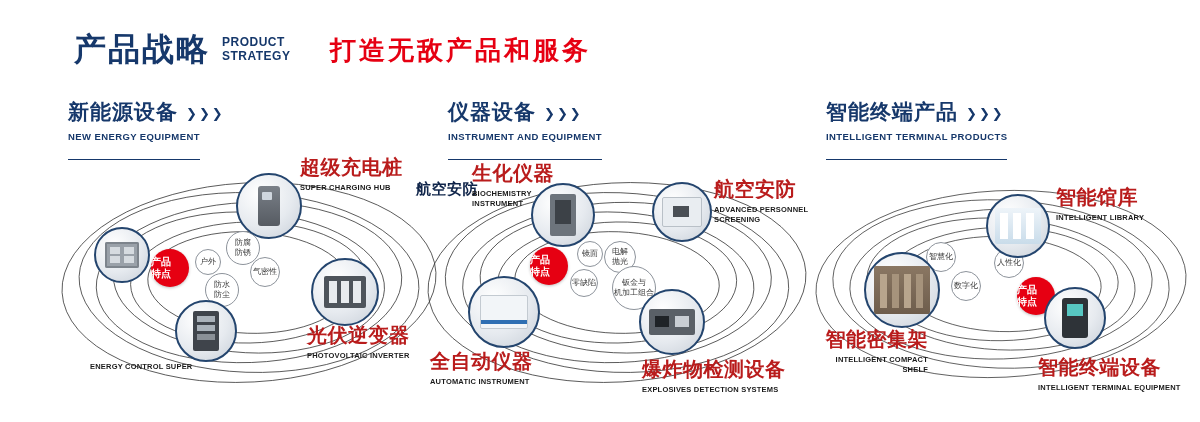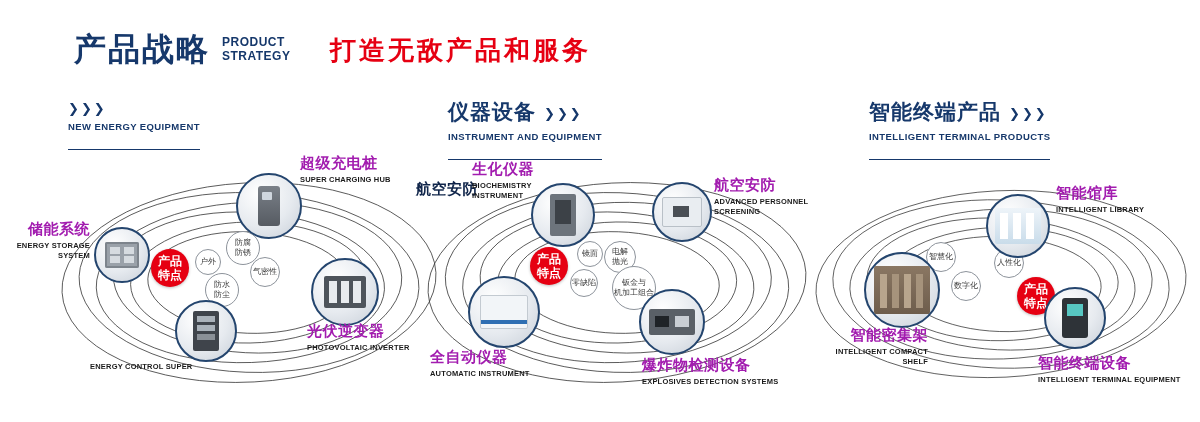--- a/index.html
+++ b/index.html
@@ -44,28 +44,28 @@
   .eq-detector{width:46px;height:26px;background:#5a6067;border-radius:2px;}
   .eq-detector::after{content:"";position:absolute;left:6px;top:7px;width:14px;height:11px;background:#1f2327;box-shadow:20px 0 0 #c9ced4;}
   .eq-library{width:46px;height:36px;background:linear-gradient(#eef4f9,#c9dcea);border-radius:2px;}
   .eq-library::after{content:"";position:absolute;left:5px;top:5px;width:8px;height:26px;background:#ffffff;box-shadow:13px 0 0 #ffffff,26px 0 0 #ffffff;}
   .eq-shelf{width:56px;height:48px;background:linear-gradient(#8a7763,#6e5d4c);}
   .eq-shelf::after{content:"";position:absolute;left:6px;top:8px;width:7px;height:34px;background:#b8a58d;box-shadow:12px 0 0 #a6937c,24px 0 0 #b8a58d,36px 0 0 #a6937c;}
   .eq-kiosk{width:26px;height:40px;background:#2e3338;border-radius:3px;}
   .eq-kiosk::after{content:"";position:absolute;left:5px;top:6px;width:16px;height:12px;background:#57c7c2;}
   
   .plabel{position:absolute;}
-  .pname{font-size:15px;font-weight:900;color:#a21caf;letter-spacing:.5px;}
+  .pname{font-size:20px;font-weight:900;color:#b91c1c;letter-spacing:.5px;}
   .pen{margin-top:2px;font-size:7.5px;font-weight:700;color:#1a1a1a;letter-spacing:.2px;white-space:pre-line;line-height:1.3;}
   .ta-r{text-align:right;}
   .side-label{position:absolute;font-size:15px;font-weight:900;color:#10254a;letter-spacing:.5px;}
   
   .badge{
     position:absolute;width:38px;height:38px;border-radius:50%;background:#e60012;color:#fff;
-    font-size:12px;font-weight:700;display:flex;align-items:center;justify-content:center;
+    font-size:10px;font-weight:700;display:flex;align-items:center;justify-content:flex-start;
     text-align:center;line-height:1.2;white-space:pre-line;box-shadow:0 1px 3px rgba(0,0,0,.25);
   }
   
   .bubble{
     position:absolute;border:1px solid #8d939b;border-radius:50%;background:#fff;
     display:flex;align-items:center;justify-content:center;box-sizing:border-box;
   }
   .bubble span{font-size:8px;color:#3c3c3c;text-align:center;line-height:1.2;white-space:pre-line;}
 </style>
 </head>
@@ -73,34 +73,35 @@
 
 <div class="stage">
 
   <div class="hdr-title">产品战略</div>
   <div class="hdr-sub">PRODUCT
 STRATEGY</div>
   <div class="hdr-slogan">打造无敌产品和服务</div>
 
   <div class="sec-head" style="left:68px;top:98px;">
     <div class="sec-title-row">
+      <span class="sec-title">新能源设备</span>
       <span class="arrows">❯❯❯</span>
     </div>
     <span class="sec-sub">NEW ENERGY EQUIPMENT</span>
   </div>
 
   <div class="sec-head" style="left:448px;top:98px;">
     <div class="sec-title-row">
       <span class="sec-title">仪器设备</span>
       <span class="arrows">❯❯❯</span>
     </div>
     <span class="sec-sub">INSTRUMENT AND EQUIPMENT</span>
   </div>
 
-  <div class="sec-head" style="left:869px;top:98px;">
+  <div class="sec-head" style="left:826px;top:98px;">
     <div class="sec-title-row">
       <span class="sec-title">智能终端产品</span>
       <span class="arrows">❯❯❯</span>
     </div>
     <span class="sec-sub">INTELLIGENT TERMINAL PRODUCTS</span>
   </div>
 
   <svg class="orbits" style="left:58px;top:180px;" width="382" height="205" viewBox="0 0 400 210" preserveAspectRatio="none">
     <ellipse cx="200" cy="105" rx="196" ry="102" transform="rotate(-3 200 105)"></ellipse>
     <ellipse cx="200" cy="105" rx="178" ry="92" transform="rotate(2 200 105)"></ellipse>
@@ -151,25 +152,20 @@
   <div class="pcircle" style="left:236px;top:173px;width:66px;height:66px;">
       <div class="equip eq-charger"></div>
     </div>
   <div class="pcircle" style="left:311px;top:258px;width:68px;height:68px;">
       <div class="equip eq-inverter"></div>
     </div>
   <div class="pcircle" style="left:175px;top:300px;width:62px;height:62px;">
       <div class="equip eq-control"></div>
     </div>
 
-  <div class="plabel ta-r" style="left:8px;top:220px;width:82px;">
-    <div class="pname">储能系统</div>
-    <div class="pen">ENERGY STORAGE
-SYSTEM</div>
-  </div>
   <div class="plabel" style="left:300px;top:154px;">
     <div class="pname">超级充电桩</div>
     <div class="pen">SUPER CHARGING HUB</div>
   </div>
   <div class="plabel" style="left:307px;top:322px;">
     <div class="pname">光伏逆变器</div>
     <div class="pen">PHOTOVOLTAIC INVERTER</div>
   </div>
   <div class="plabel" style="left:90px;top:360px;">
     <div class="pen">ENERGY CONTROL SUPER</div>

